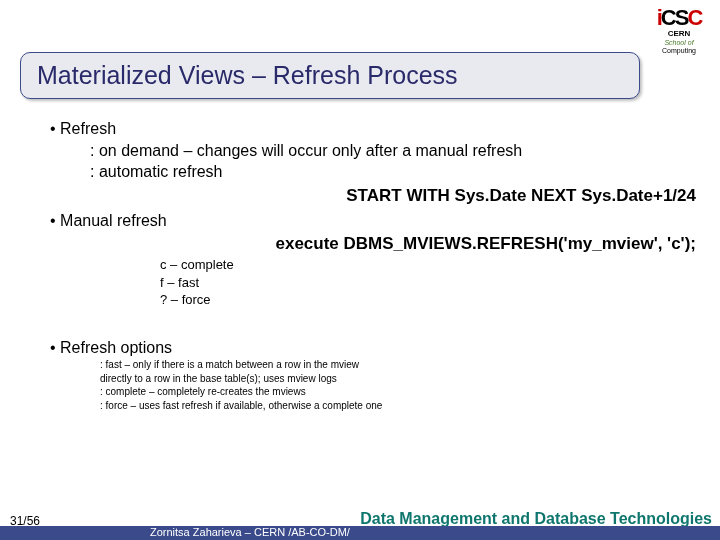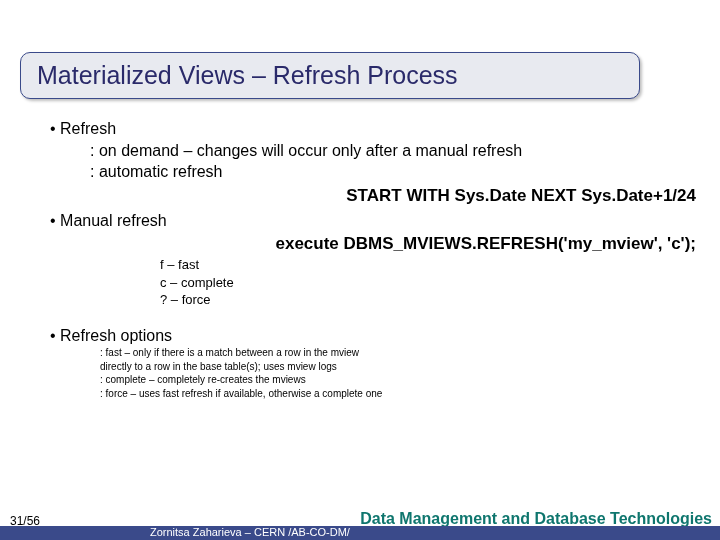--- a/index.html
+++ b/index.html
@@ -38,41 +38,52 @@
   .footer .pg { position: absolute; left: 10px; bottom: 12px; font-size: 12px; color: #000; }
   .footer .auth { position: absolute; left: 150px; bottom: 2px; font-size: 11px; color: #fff; z-index: 2; }
   .footer .right { position: absolute; right: 8px; bottom: 12px; font-size: 16px; color: #0f766e; font-weight: bold; }
 </style>
 </head>
 <body>
 
 <div class="slide">
 
 
+  <div class="logo">
+    <div class="isc">
+      <span class="red">i</span><span>C</span><span>S</span><span class="red">C</span>
+    </div>
+    <div class="cern">CERN</div>
+    <div class="sub">
+      <span class="green">School</span>
+      <span class="green">of</span>
+      <span>Computing</span>
+    </div>
+  </div>
 
   <div class="heading-box">Materialized Views – Refresh Process</div>
 
   <div class="body">
 
     <div class="bullet">
       <span class="dot"></span><span>Refresh</span>
       <div class="sub">: on demand – changes will occur only after a manual refresh</div>
       <div class="sub">: automatic refresh</div>
       <div class="code bold">START WITH Sys.Date NEXT Sys.Date+1/24</div>
     </div>
 
     <div class="bullet" style="margin-top:2px;">
       <span class="dot"></span><span>Manual refresh</span>
       <div class="code bold">execute DBMS_MVIEWS.REFRESH('my_mview', 'c');</div>
+      <div class="code2">c – complete</div>
       <div class="code2">f – fast</div>
-      <div class="code2">c – complete</div>
       <div class="code2">? – force</div>
     </div>
 
-    <div class="bullet" style="margin-top:16px;">
+    <div class="bullet" style="margin-top:28px;">
       <span class="dot"></span><span>Refresh options</span>
       <div class="opt">: fast –  only if there is a match between a row in the mview</div>
       <div class="opt indent">directly to a row in the base table(s); uses mview logs</div>
       <div class="opt">: complete – completely re-creates the mviews</div>
       <div class="opt">: force – uses fast refresh if available, otherwise a complete one</div>
     </div>
 
   </div>
 
   <div class="footer">

